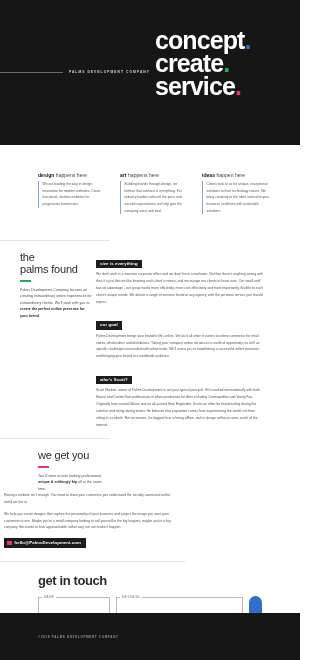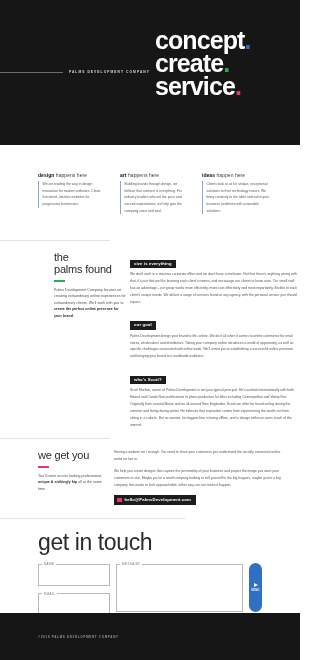--- a/index.html
+++ b/index.html
@@ -117,21 +117,21 @@
     color: #5a5a5a;
   }
 
   
   .team {
     display: flex;
     padding: 10px 0 0 0;
   }
   .team-left {
     width: 72px;
-    margin-left: 54px;
+    margin-left: 20px;
     flex: none;
   }
   .team-left .sec-title { margin-bottom: 1px; }
   .team-left .body-sm { margin-top: 2px; }
 
   .team-right {
     margin-left: 4px;
     width: 168px;
   }
   .tag {
@@ -149,20 +149,21 @@
   .block p {
     font-size: 3.4px;
     line-height: 2.0;
     color: #555;
   }
 
   
   .getyou {
     display: flex;
     padding-top: 10px;
+    flex-direction: column;
   }
   .getyou-left { width: 72px; margin-left: 38px; flex: none; }
   .getyou-right { margin-left: 4px; width: 168px; }
   .getyou-right p {
     font-size: 3.4px;
     line-height: 2.0;
     color: #555;
   }
   .getyou-right p + p { margin-top: 5px; }
 
@@ -185,22 +186,22 @@
     color: #fff;
     font-size: 4.3px;
     font-weight: 700;
     letter-spacing: 0.1px;
     line-height: 1;
   }
 
   
   .contact { padding: 12px 0 0 38px; }
   .contact h2 {
-    font-size: 23px;
-    font-weight: 400;
+    font-size: 13px;
+    font-weight: 700;
     color: #2b2b2b;
     letter-spacing: -0.4px;
     line-height: 1;
     margin-bottom: 8px;
   }
   .form-row { display: flex; align-items: flex-start; gap: 6px; }
   .fields-col { display: flex; flex-direction: column; gap: 6px; width: 72px; }
 
   fieldset {
     border: 1px solid #b9b9b9;

